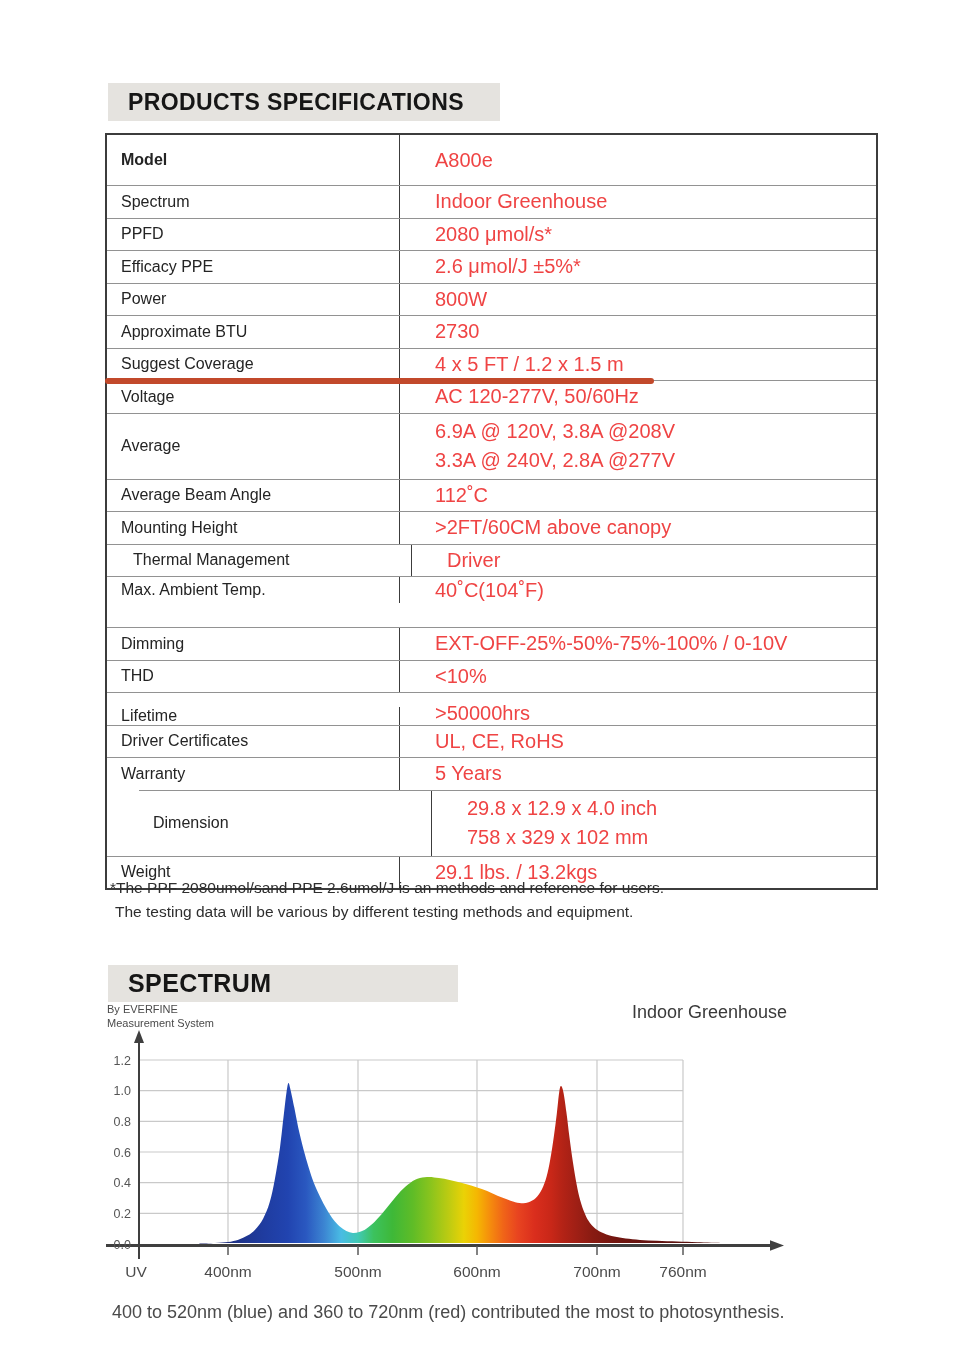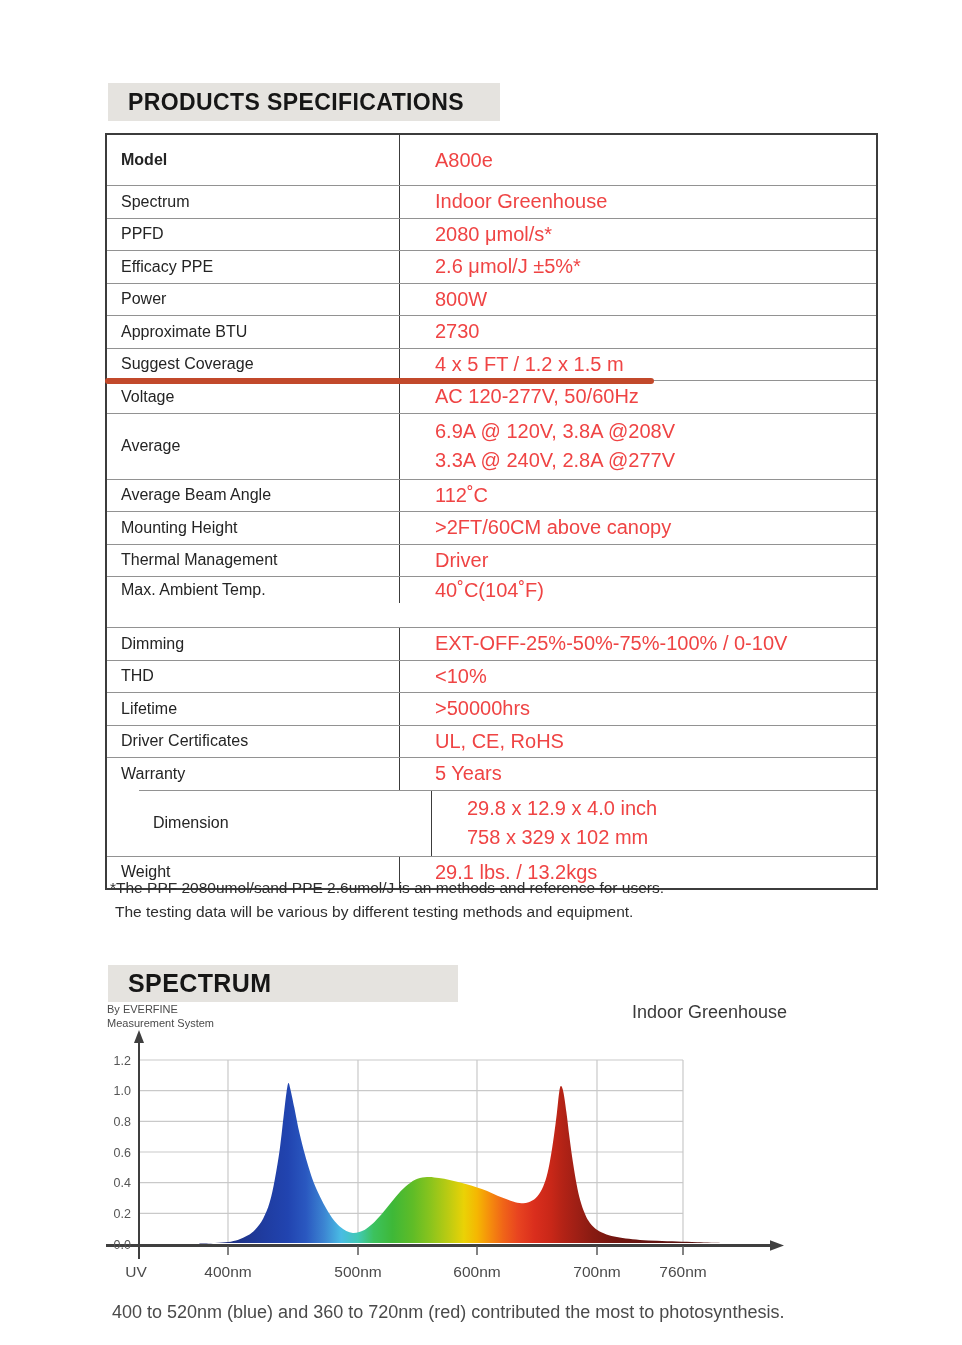--- a/index.html
+++ b/index.html
@@ -109,21 +109,21 @@
         <div class="spec-values">
           <div class="spec-value">112˚C</div>
         </div>
       </div>
       <div class="spec-row" style="height: 32.5px;">
         <div class="spec-label">Mounting Height</div>
         <div class="spec-values">
           <div class="spec-value">&gt;2FT/60CM above canopy</div>
         </div>
       </div>
-      <div class="spec-row" style="height: 32.5px;">
+      <div class="spec-row" style="height: 32.5px; padding-left: 12px;">
         <div class="spec-label">Thermal Management</div>
         <div class="spec-values">
           <div class="spec-value">Driver</div>
         </div>
       </div>
       <div class="spec-row" style="height: 27px;">
         <div class="spec-label">Max. Ambient Temp.</div>
         <div class="spec-values">
           <div class="spec-value">40˚C(104˚F)</div>
         </div>
@@ -133,21 +133,21 @@
         <div class="spec-values">
           <div class="spec-value">EXT-OFF-25%-50%-75%-100% / 0-10V</div>
         </div>
       </div>
       <div class="spec-row" style="height: 32.5px;">
         <div class="spec-label">THD</div>
         <div class="spec-values">
           <div class="spec-value">&lt;10%</div>
         </div>
       </div>
-      <div class="spec-row" style="height: 32.5px;">
+      <div class="spec-row" style="height: 32.5px; align-items: flex-end;">
         <div class="spec-label">Lifetime</div>
         <div class="spec-values">
           <div class="spec-value">&gt;50000hrs</div>
         </div>
       </div>
       <div class="spec-row" style="height: 32.5px;">
         <div class="spec-label">Driver Certificates</div>
         <div class="spec-values">
           <div class="spec-value">UL, CE, RoHS</div>
         </div>

